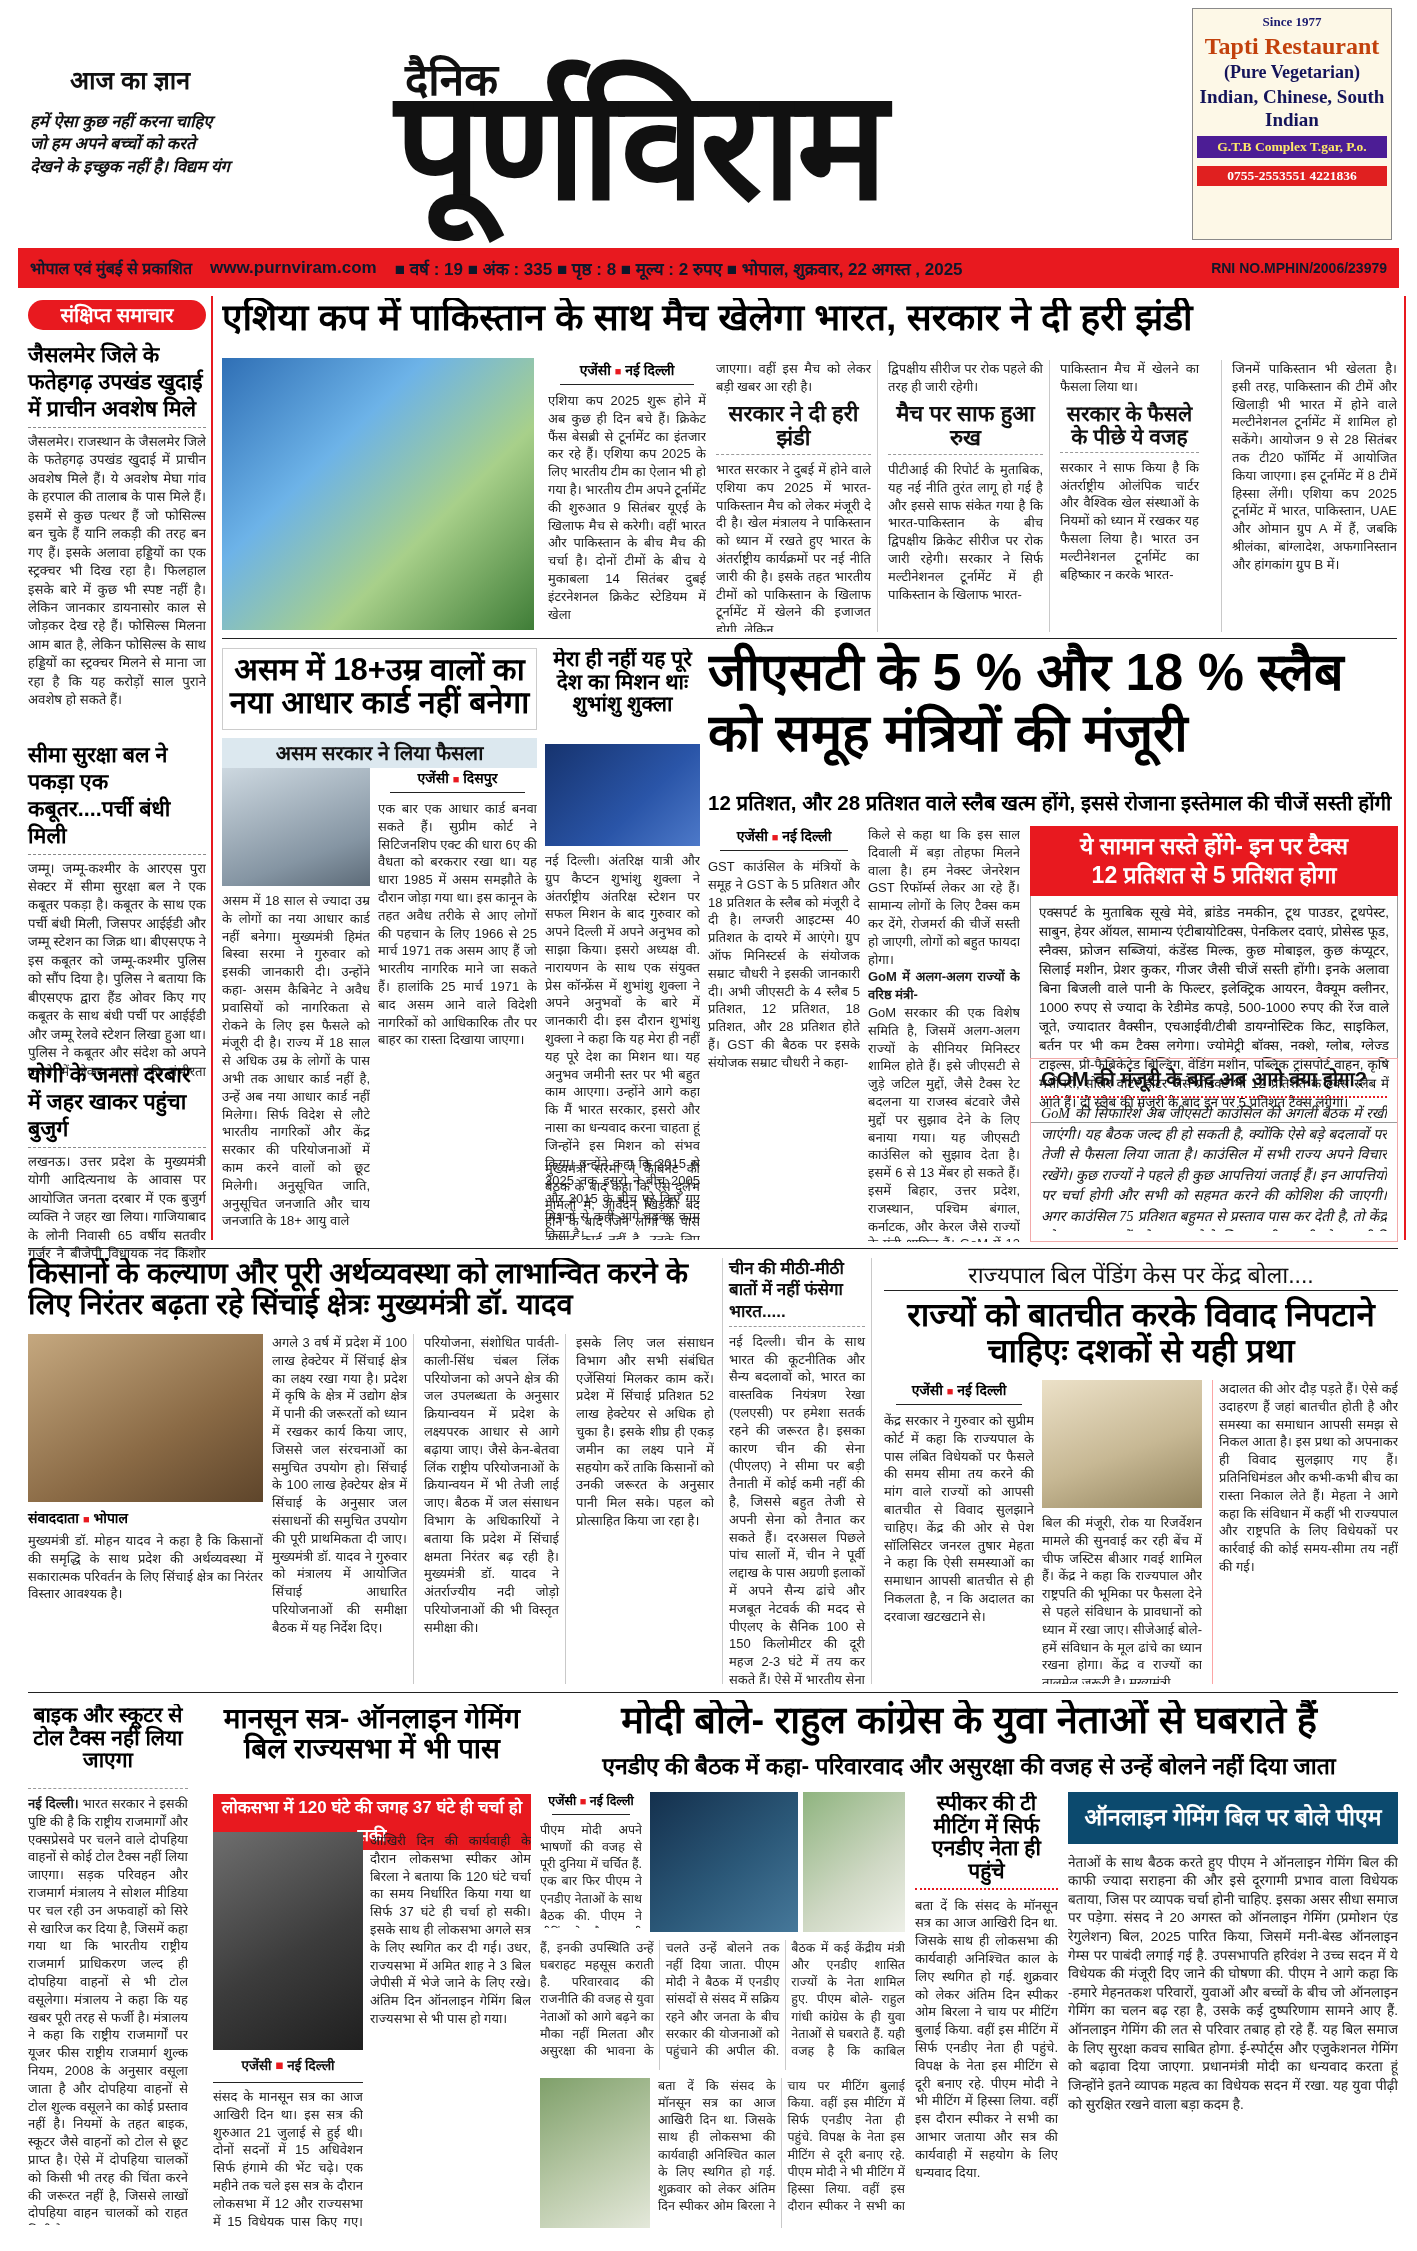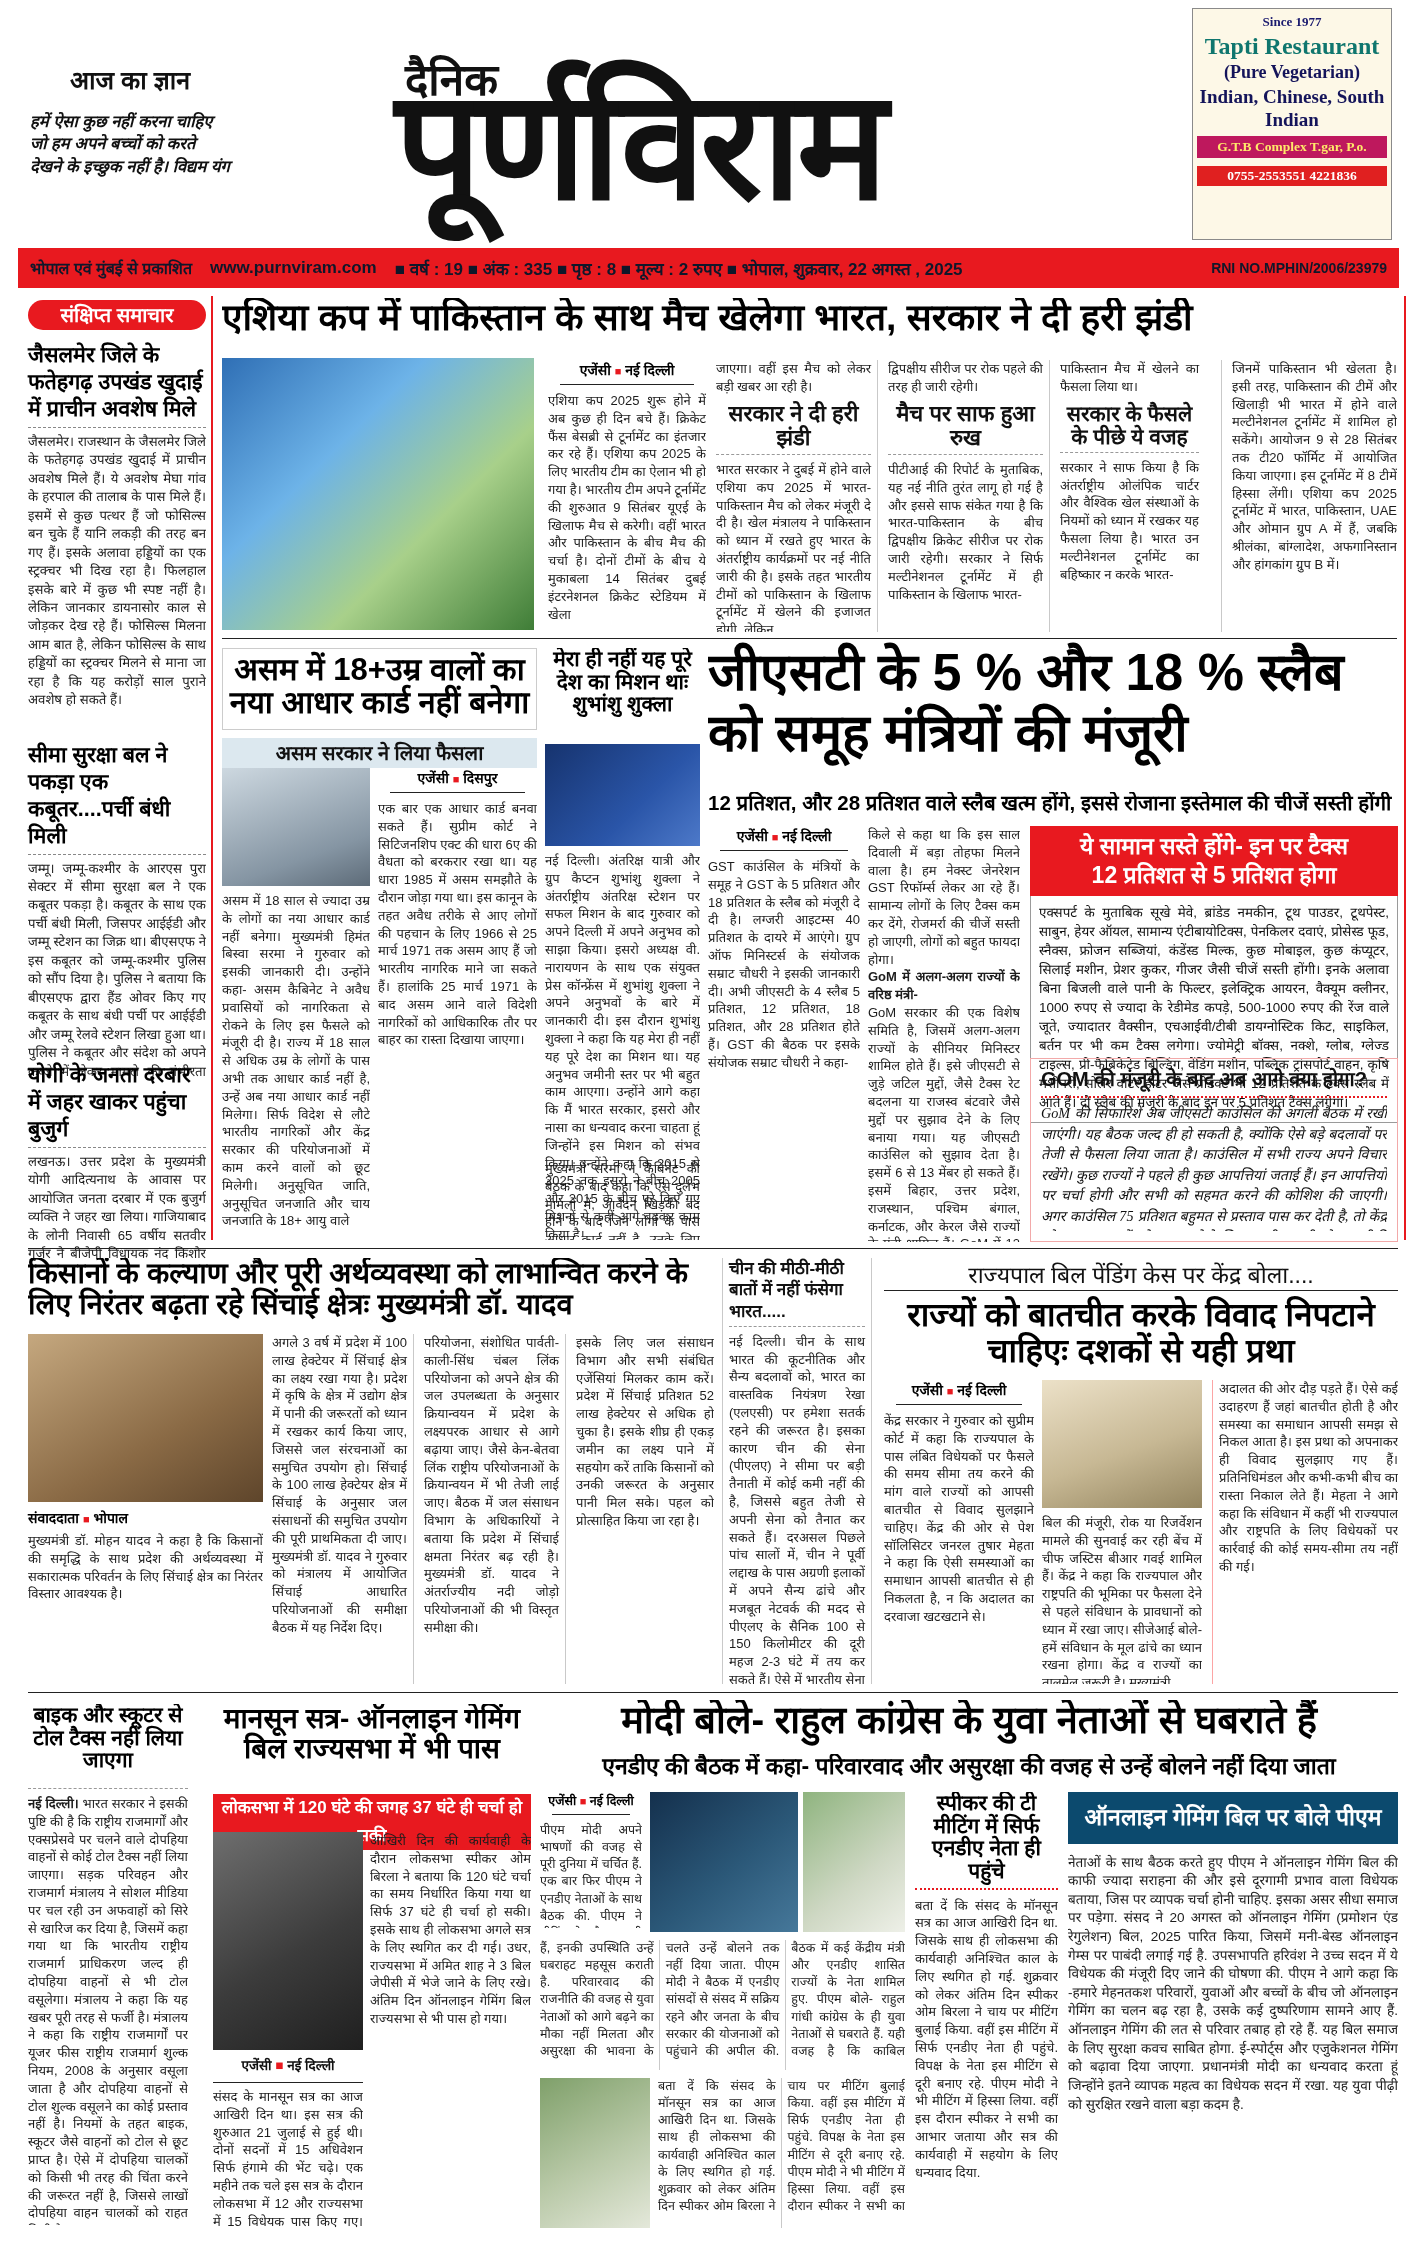--- a/index.html
+++ b/index.html
@@ -50,24 +50,24 @@
 
   <div class="abs" style="left:405px;top:48px;">
     <span style="font-weight:bold;font-size:44px;border-bottom:4px solid #000;padding-bottom:2px;">दैनिक</span>
   </div>
   <div class="abs" style="left:395px;top:58px;width:780px;height:190px;">
     <div style="font-weight:bold;font-size:152px;letter-spacing:-5px;line-height:1.15;white-space:nowrap;">पूर्णविराम</div>
   </div>
 
   <div class="abs adbox" style="left:1192px;top:8px;width:200px;height:232px;padding:5px 4px;">
     <div style="font-weight:bold;font-size:13px;color:#1a1a6e;">Since 1977</div>
-    <div style="font-weight:bold;font-size:24px;color:#0f766e;line-height:1.1;margin:3px 0;">Tapti Restaurant</div>
+    <div style="font-weight:bold;font-size:24px;color:#c2410c;line-height:1.1;margin:3px 0;">Tapti Restaurant</div>
     <div style="font-weight:bold;font-size:18px;color:#14145a;">(Pure Vegetarian)</div>
     <div style="font-weight:bold;font-size:19px;color:#14145a;line-height:1.2;margin:3px 0;">Indian, Chinese, South Indian</div>
-    <div style="background:#be185d;color:#ffe96a;font-weight:bold;font-size:13.5px;padding:3px 2px;margin-top:4px;">G.T.B Complex T.gar, P.o.</div>
+    <div style="background:#4c1d95;color:#ffe96a;font-weight:bold;font-size:13.5px;padding:3px 2px;margin-top:4px;">G.T.B Complex T.gar, P.o.</div>
     <div style="background:#e02020;color:#fff;font-weight:bold;font-size:13.5px;padding:2px 8px;margin-top:8px;">0755-2553551 4221836</div>
   </div>
 
   <div class="abs" style="left:18px;top:248px;width:1381px;height:40px;background:#e8191f;color:#0f172a;display:flex;align-items:center;gap:18px;padding:0 12px;">
     <span style="font-weight:bold;font-size:16px;">भोपाल एवं मुंबई से प्रकाशित</span>
     <span style="font-weight:bold;font-size:17px;">www.purnviram.com</span>
     <span style="font-weight:bold;font-size:17px;flex:1;">■ वर्ष : 19  ■ अंक : 335  ■ पृष्ठ : 8 ■ मूल्य : 2 रुपए ■ भोपाल, शुक्रवार, 22 अगस्त , 2025</span>
     <span style="font-weight:bold;font-size:14px;">RNI NO.MPHIN/2006/23979</span>
   </div>
 

